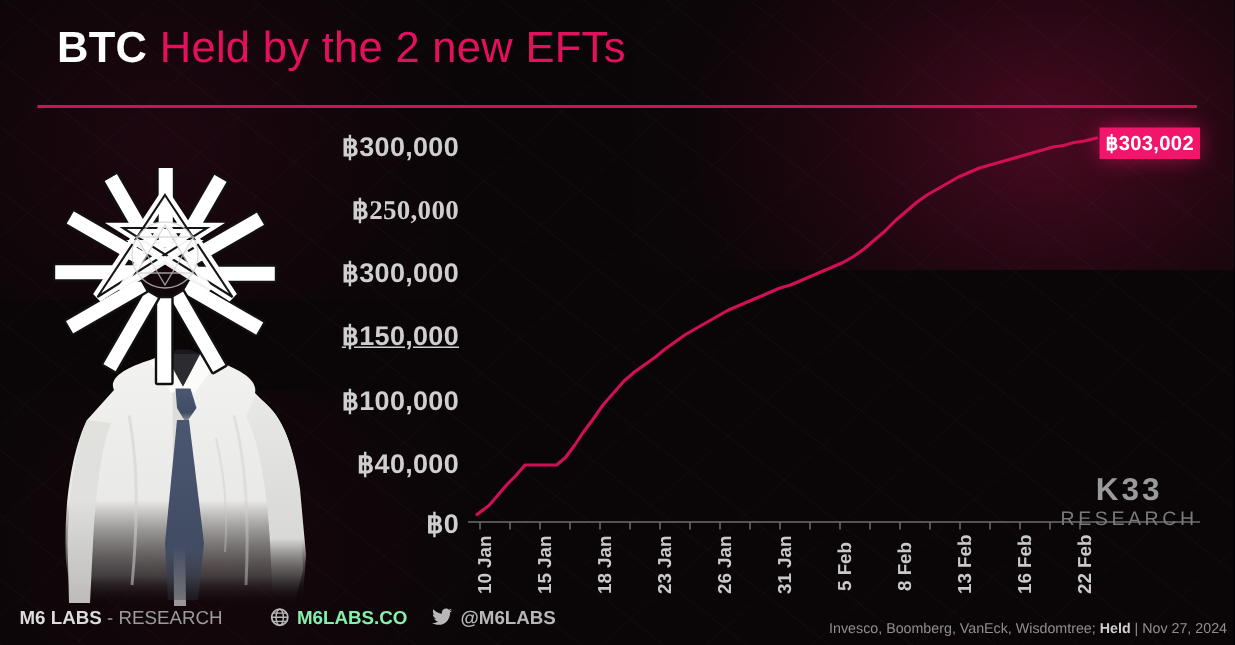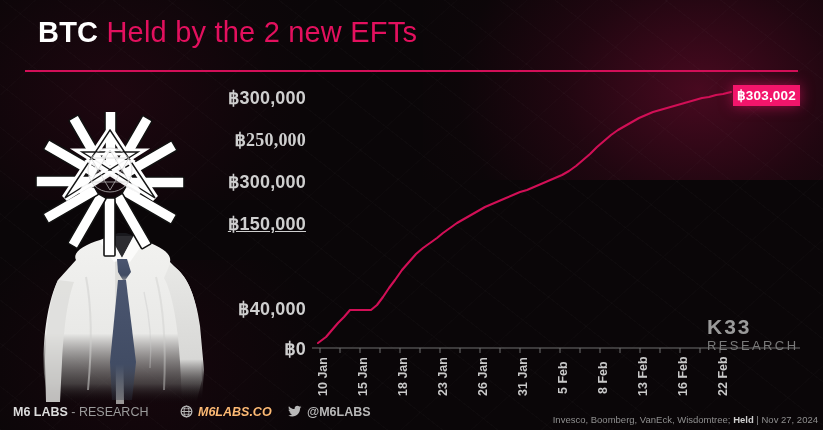--- a/index.html
+++ b/index.html
@@ -82,32 +82,32 @@
     color:#ffffff;
     font-size:13.5px; font-weight:bold;
     padding:2px 4px 3px 4px;
     letter-spacing:0.2px;
     white-space:nowrap;
     box-shadow:0 0 14px rgba(242,21,107,0.55);
   }
 
   .k33 {
     position:absolute; left:707px; top:316px;
-    color:#8d8d8d; text-align:left; line-height:1;
+    color:#8d8d8d; text-align:center; line-height:1;
     user-select:none;
   }
   .k33 .k33-main { font-size:21px; font-weight:bold; letter-spacing:2px; color:#9a9a9a; }
   .k33 .k33-sub  { font-size:13px; letter-spacing:2.4px; color:#7a7a7a; margin-top:2px; }
 
   
   .footer { position:absolute; left:0; bottom:0; width:823px; height:34px; }
   .footer-item { position:absolute; font-size:12.5px; white-space:nowrap; }
   .f-brand { left:13px; top:9px; color:#dcdcdc; font-weight:bold; }
   .f-brand .dim { color:#9b9b9b; font-weight:normal; }
-  .f-site  { left:180px; top:9px; color:#fdba74; font-weight:bold;font-style:italic; }
+  .f-site  { left:180px; top:9px; color:#86efac; font-weight:bold; }
   .f-tw    { left:288px; top:9px; color:#b8b8b8; font-weight:bold;text-align:right; }
   .ficon { display:inline-block; vertical-align:-2px; margin-right:5px; }
 
   .source {
     position:absolute; right:5px; bottom:4px;
     width:350px; text-align:right;
     color:#8f8f8f; font-size:9.5px; line-height:13px;
   }
   .source b { color:#cfcfcf; }
 </style>
@@ -253,20 +253,21 @@
            L646,115 L653,112 L660,110 L667,108
            L674,106 L681,104 L688,102 L695,100
            L702,98 L709,97 L716,95 L723,94 L731,92" fill="none" stroke="#d10f56" stroke-width="2.1" stroke-linejoin="round" stroke-linecap="round"></path>
     </svg>
   </div>
 
   <div class="ylab" style="left:190px; top:87px; width:116px;">฿300,000</div>
   <div class="ylab" style="left:190px; top:129px; width:116px;font-family:Liberation Serif, serif;">฿250,000</div>
   <div class="ylab" style="left:190px; top:171px; width:116px;">฿300,000</div>
   <div class="ylab" style="left:190px; top:213px; width:116px;text-decoration:underline;">฿150,000</div>
+  <div class="ylab" style="left:190px; top:256px; width:116px;">฿100,000</div>
   <div class="ylab" style="left:190px; top:298px; width:116px;">฿40,000</div>
   <div class="ylab" style="left:190px; top:338px; width:116px;">฿0</div>
 
   <div class="xlab" style="left:316px; top:396px;">10 Jan</div>
   <div class="xlab" style="left:356px; top:396px;">15 Jan</div>
   <div class="xlab" style="left:396px; top:396px;">18 Jan</div>
   <div class="xlab" style="left:436px; top:396px;">23 Jan</div>
   <div class="xlab" style="left:476px; top:396px;">26 Jan</div>
   <div class="xlab" style="left:516px; top:396px;">31 Jan</div>
   <div class="xlab" style="left:556px; top:394px;">5 Feb</div>

